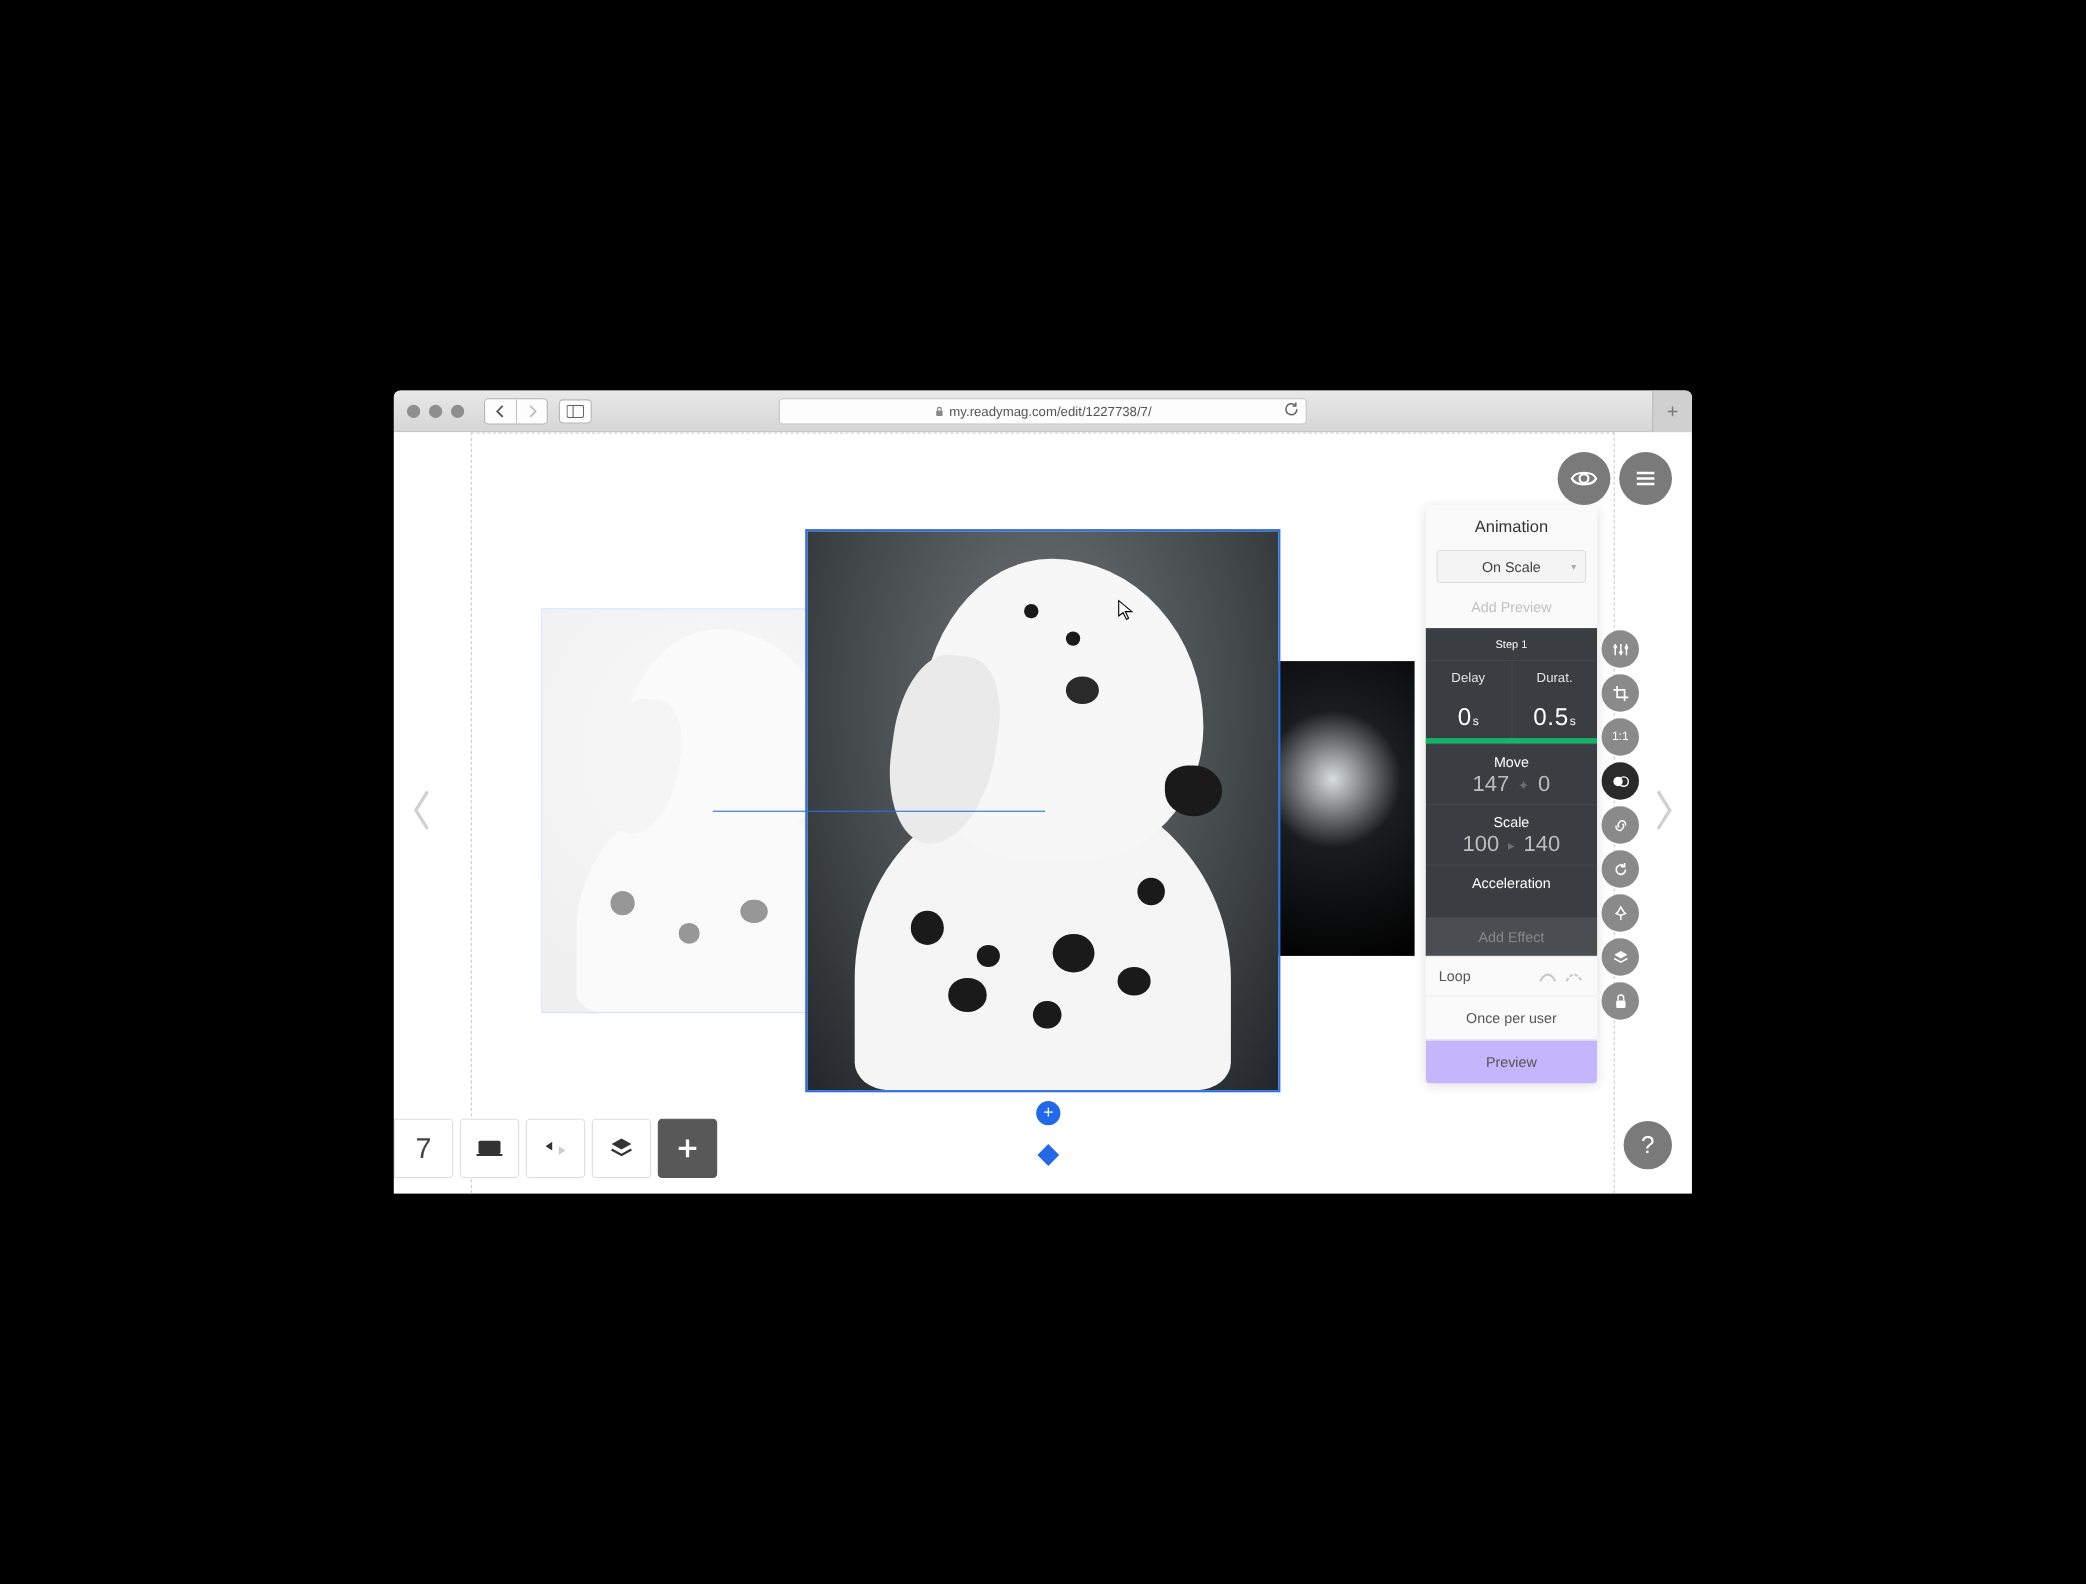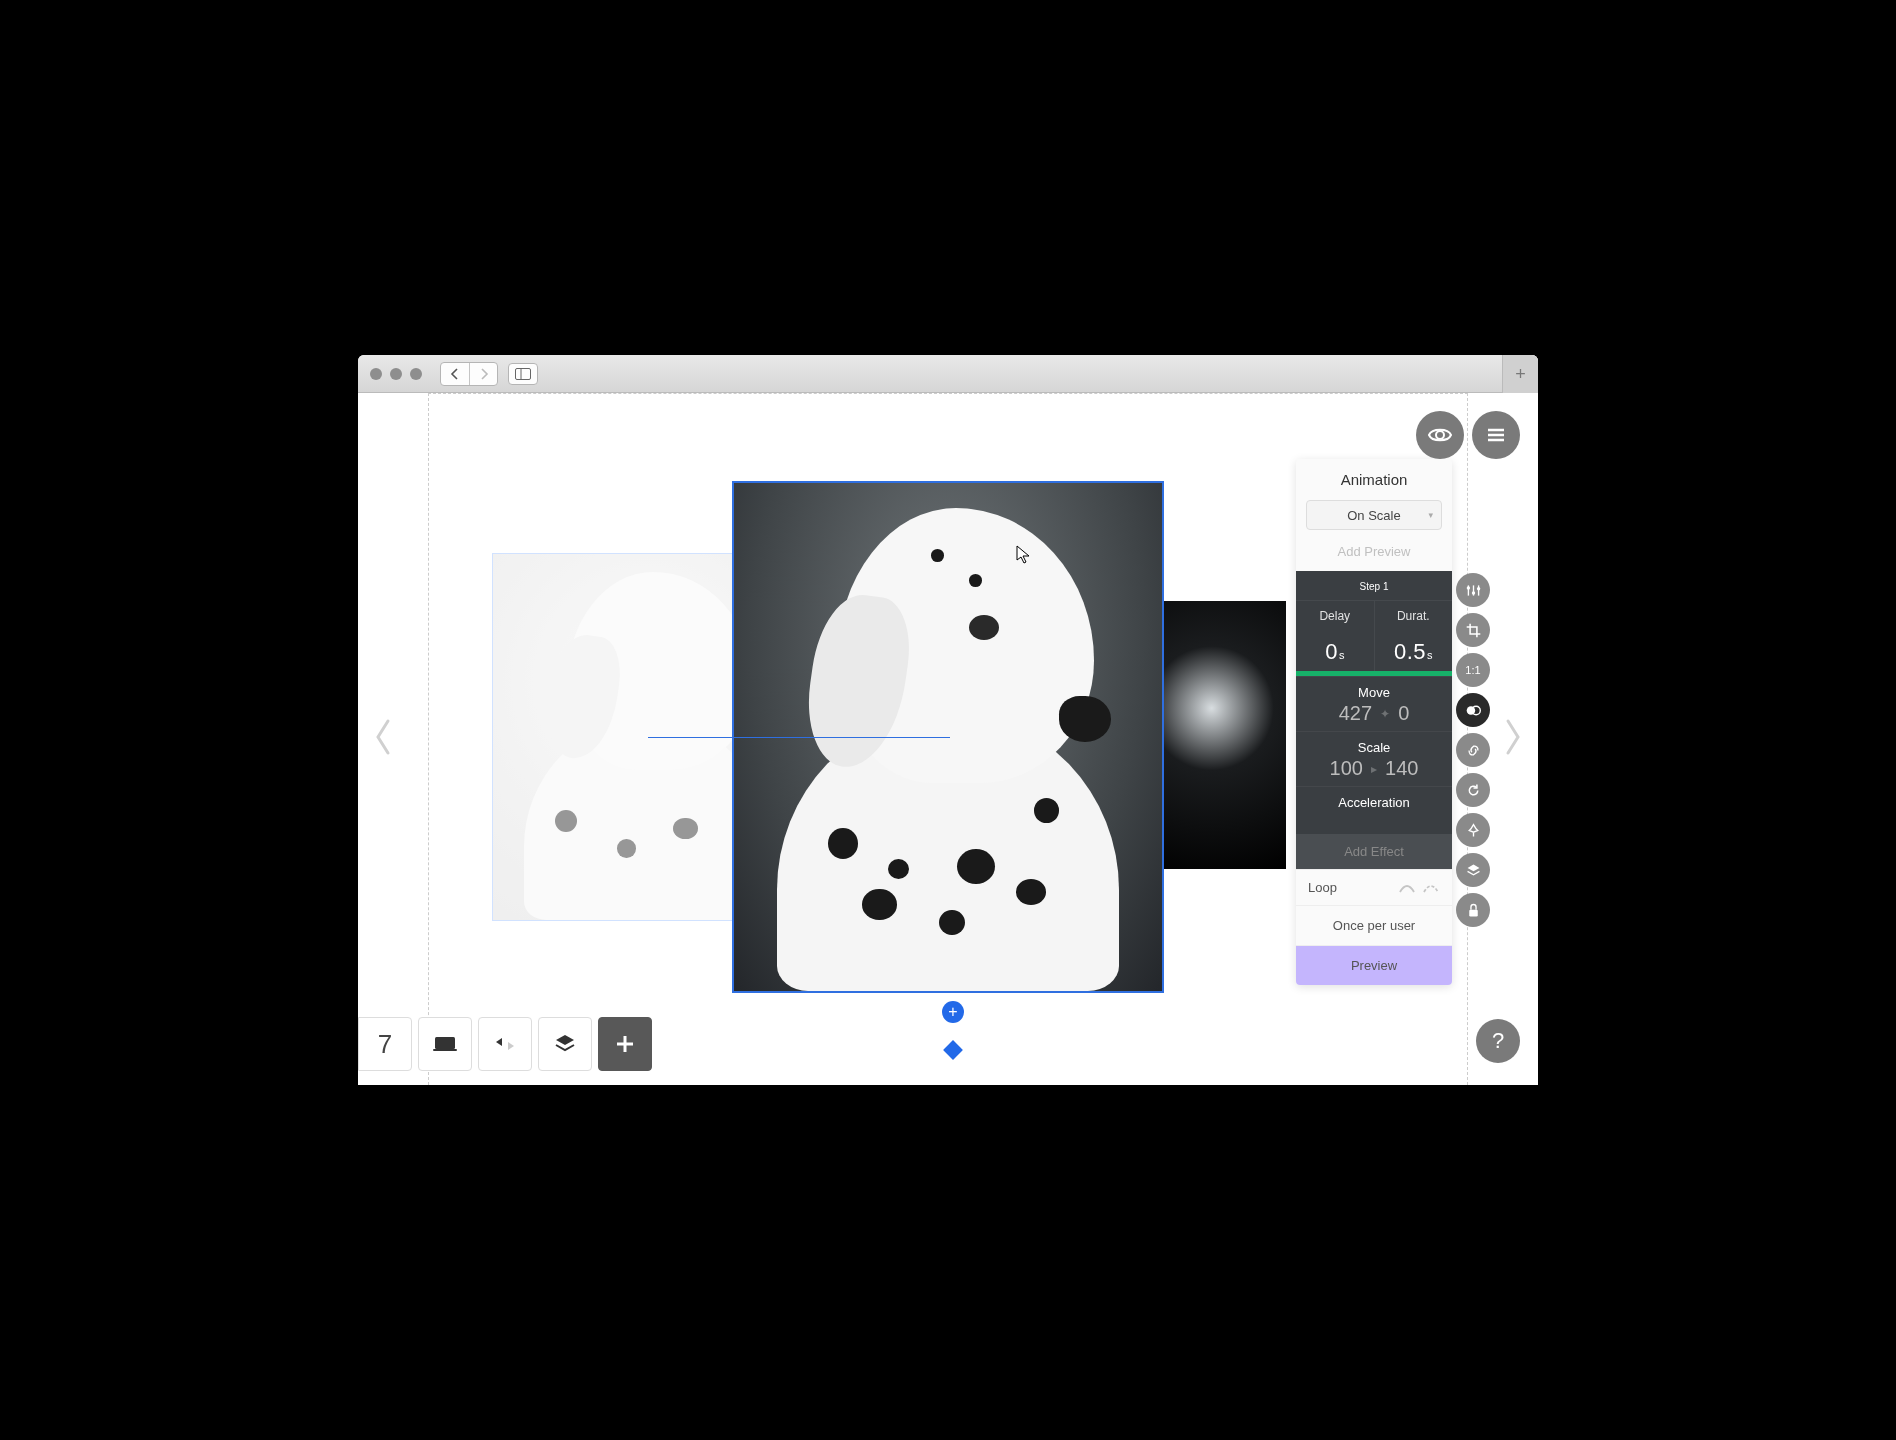--- a/index.html
+++ b/index.html
@@ -102,20 +102,33 @@
               <path d="M3 1 L8 6 L3 11" stroke="#bbb" stroke-width="1.6" fill="none"></path>
             </svg>
         </div>
       </div>
       <div class="sidebar-btn">
         <svg width="16" height="12" viewBox="0 0 16 12">
             <rect x="0.5" y="0.5" width="15" height="11" rx="1.5" fill="none" stroke="#666"></rect>
             <line x1="6" y1="0.5" x2="6" y2="11.5" stroke="#666"></line>
           </svg>
       </div>
+      <div class="url-bar">
+        <svg class="lock" viewBox="0 0 10 12">
+            <rect x="1.5" y="5" width="7" height="6" rx="1" fill="#888"></rect>
+            <path d="M3 5 V3.5 a2 2 0 0 1 4 0 V5" fill="none" stroke="#888" stroke-width="1.4"></path>
+          </svg>
+        <span>my.readymag.com/edit/1227738/7/</span>
+        <span class="refresh">
+          <svg width="14" height="14" viewBox="0 0 14 14">
+              <path d="M12 7a5 5 0 1 1-1.7-3.7" fill="none" stroke="currentColor" stroke-width="1.4"></path>
+              <path d="M11 1 L11 4 L8 4" fill="none" stroke="currentColor" stroke-width="1.4"></path>
+            </svg>
+        </span>
+      </div>
       <div class="new-tab">+</div>
     </div>
 
     <div class="editor-area">
       <div class="top-dashed"></div>
       <div class="canvas-guides"></div>
 
       <div class="page-nav-arrow left">
         <svg width="22" height="40" viewBox="0 0 22 40">
             <path d="M16 4 L6 20 L16 36" stroke="currentColor" stroke-width="3" fill="none" stroke-linecap="round"></path>
@@ -200,21 +213,21 @@
             </div>
             <div class="anim-cell">
               <span class="lbl">Durat.</span>
               <span class="val">0.5</span><span class="unit">s</span>
             </div>
           </div>
           <div class="dur-bar"></div>
           <div class="anim-section">
             <span class="slbl">Move</span>
             <div class="anim-pair">
-              <span>427</span>
+              <span>147</span>
               <span class="sep">✦</span>
               <span>0</span>
             </div>
           </div>
           <div class="anim-section">
             <span class="slbl">Scale</span>
             <div class="anim-pair">
               <span>100</span>
               <span class="sep">▸</span>
               <span>140</span>

